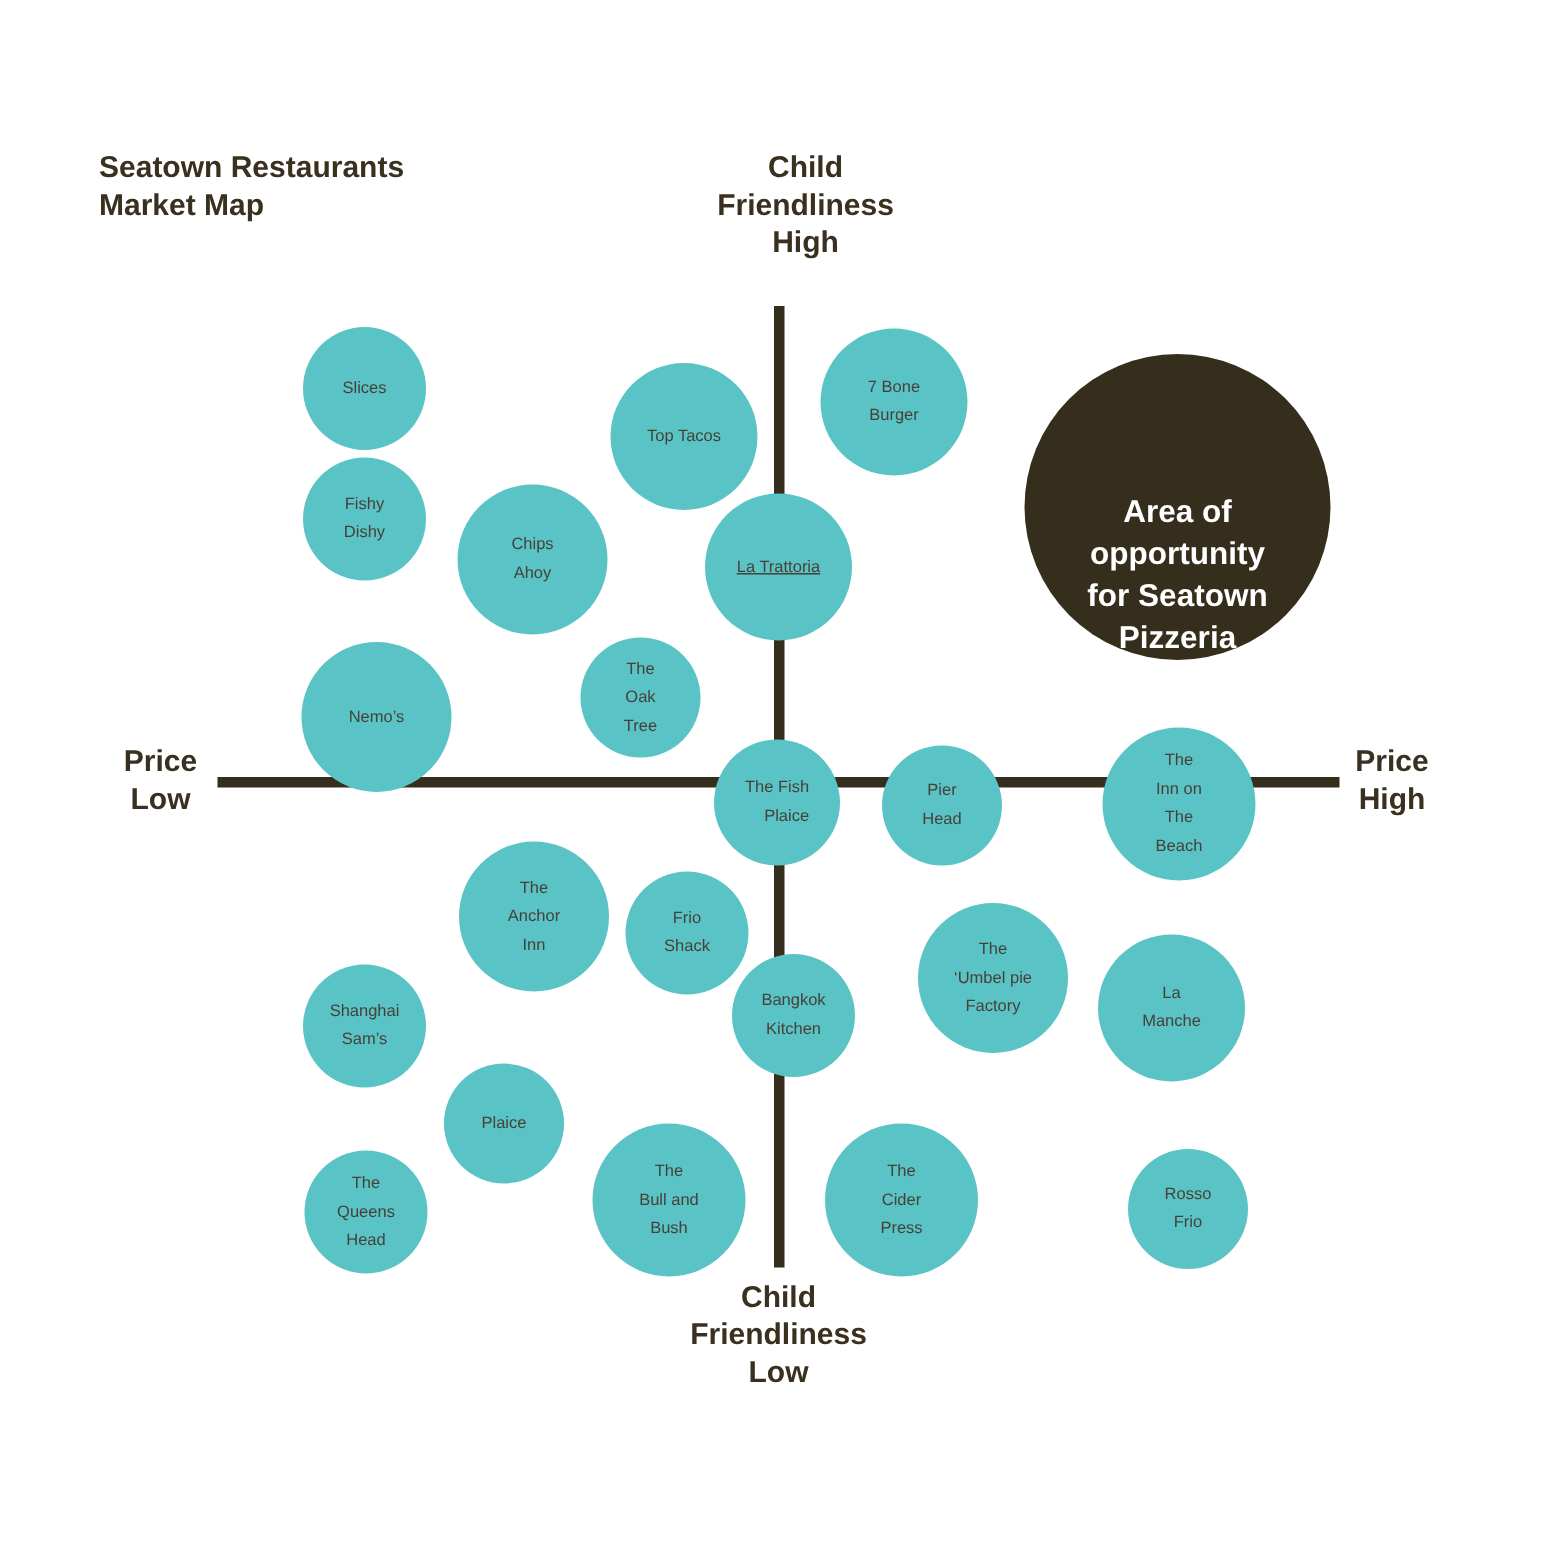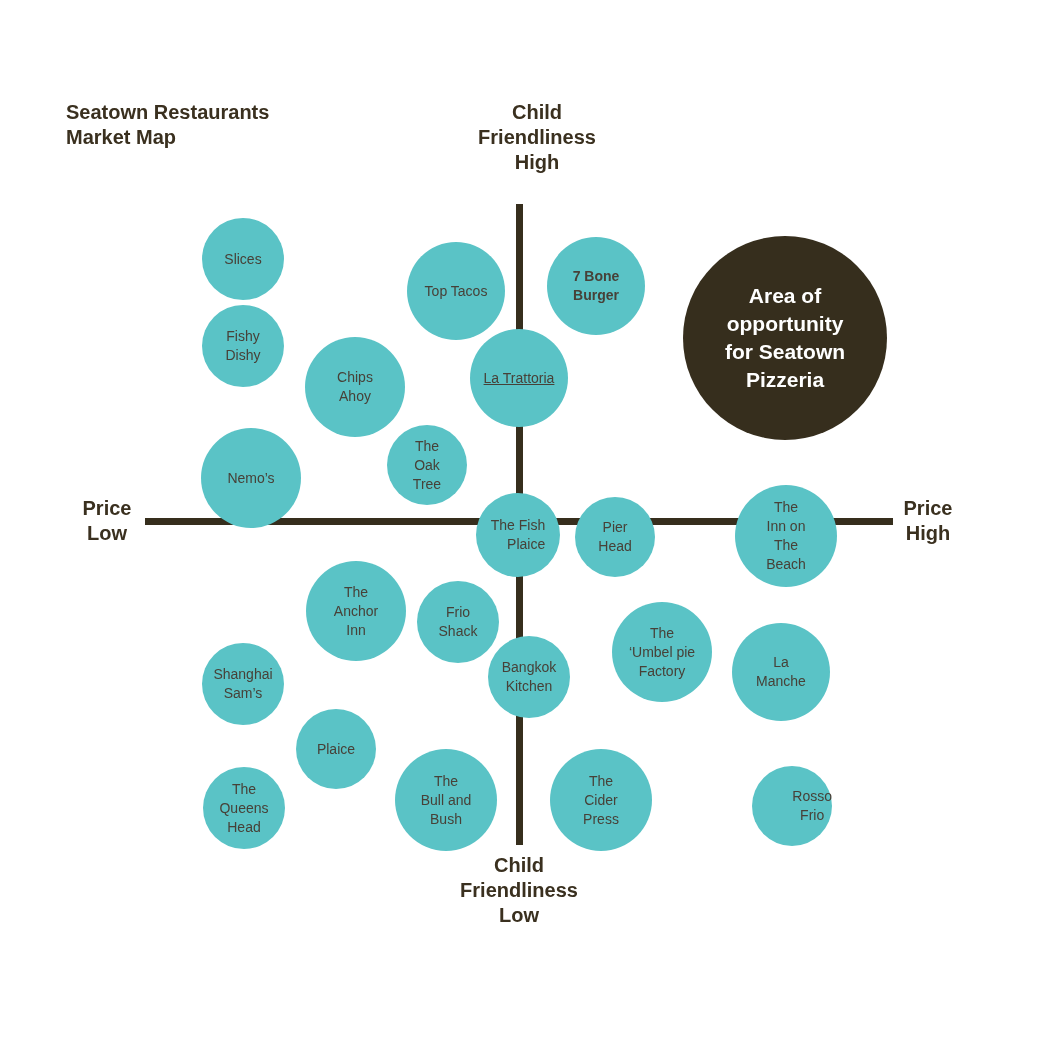--- a/index.html
+++ b/index.html
@@ -48,31 +48,31 @@
   }
   .bubble {
     position: absolute;
     border-radius: 50%;
     background: var(--teal);
     display: flex;
     align-items: center;
     justify-content: center;
     text-align: center;
     color: var(--bubble-ink);
-    font-size: 14px;
+    font-size: 11px;
     line-height: 19px;
     white-space: pre-line;
     z-index: 2;
   }
   .opp {
     position: absolute;
     border-radius: 50%;
     background: var(--dark);
     display: flex;
-    align-items: center;
+    align-items: flex-end;
     justify-content: center;
     text-align: center;
     color: #ffffff;
     font-weight: bold;
     font-size: 21px;
     line-height: 28px;
     white-space: pre-line;
     z-index: 2;
   }
 </style>
@@ -93,34 +93,34 @@
 Low</div>
   <div class="hdr axis-right">Price
 High</div>
 
   <div class="haxis"></div>
   <div class="vaxis"></div>
 
   <div id="bubbles">
       <div class="bubble" style="left: 202px; top: 218px; height: 82px; width: 82px;"><span>Slices</span></div>
       <div class="bubble" style="left: 407px; top: 242px; height: 98px; width: 98px;"><span>Top Tacos</span></div>
-      <div class="bubble" style="left: 547px; top: 237px; height: 98px; width: 98px; font-weight: bold;"><span>7 Bone
+      <div class="bubble" style="left: 547px; top: 219px; height: 98px; width: 98px;"><span>7 Bone
 Burger</span></div>
       <div class="bubble" style="left: 202px; top: 305px; height: 82px; width: 82px;"><span>Fishy
 Dishy</span></div>
-      <div class="bubble" style="left: 305px; top: 337px; height: 100px; width: 100px;"><span>Chips
+      <div class="bubble" style="left: 305px; top: 323px; height: 100px; width: 100px;"><span>Chips
 Ahoy</span></div>
       <div class="bubble" style="left: 470px; top: 329px; height: 98px; width: 98px; text-decoration: underline;"><span>La Trattoria</span></div>
       <div class="bubble" style="left: 201px; top: 428px; height: 100px; width: 100px;"><span>Nemo’s</span></div>
       <div class="bubble" style="left: 387px; top: 425px; height: 80px; width: 80px;"><span>The
 Oak
 Tree</span></div>
       <div class="bubble" style="left: 476px; top: 493px; height: 84px; width: 84px; text-align: right;"><span>The Fish
 Plaice</span></div>
-      <div class="bubble" style="left: 575px; top: 497px; height: 80px; width: 80px; justify-content: center;"><span>Pier
+      <div class="bubble" style="left: 588px; top: 497px; height: 80px; width: 80px; justify-content: center;"><span>Pier
 Head</span></div>
       <div class="bubble" style="left: 735px; top: 485px; height: 102px; width: 102px;"><span>The
 Inn on
 The
 Beach</span></div>
       <div class="bubble" style="left: 306px; top: 561px; height: 100px; width: 100px;"><span>The
 Anchor
 Inn</span></div>
       <div class="bubble" style="left: 417px; top: 581px; height: 82px; width: 82px;"><span>Frio
 Shack</span></div>
@@ -136,21 +136,21 @@
       <div class="bubble" style="left: 296px; top: 709px; height: 80px; width: 80px;"><span>Plaice</span></div>
       <div class="bubble" style="left: 203px; top: 767px; height: 82px; width: 82px;"><span>The
 Queens
 Head</span></div>
       <div class="bubble" style="left: 395px; top: 749px; height: 102px; width: 102px;"><span>The
 Bull and
 Bush</span></div>
       <div class="bubble" style="left: 550px; top: 749px; height: 102px; width: 102px;"><span>The
 Cider
 Press</span></div>
-      <div class="bubble" style="left: 752px; top: 766px; height: 80px; width: 80px; justify-content: flex-end;"><span>Rosso
+      <div class="bubble" style="left: 752px; top: 766px; height: 80px; width: 80px;"><span>Rosso
 Frio</span></div>
     </div>
 
   <div class="opp" id="opportunity" style="left: 683px; top: 236px; height: 204px; width: 204px;">
     <span>Area of
 opportunity
 for Seatown
 Pizzeria</span>
   </div>
 </div>

